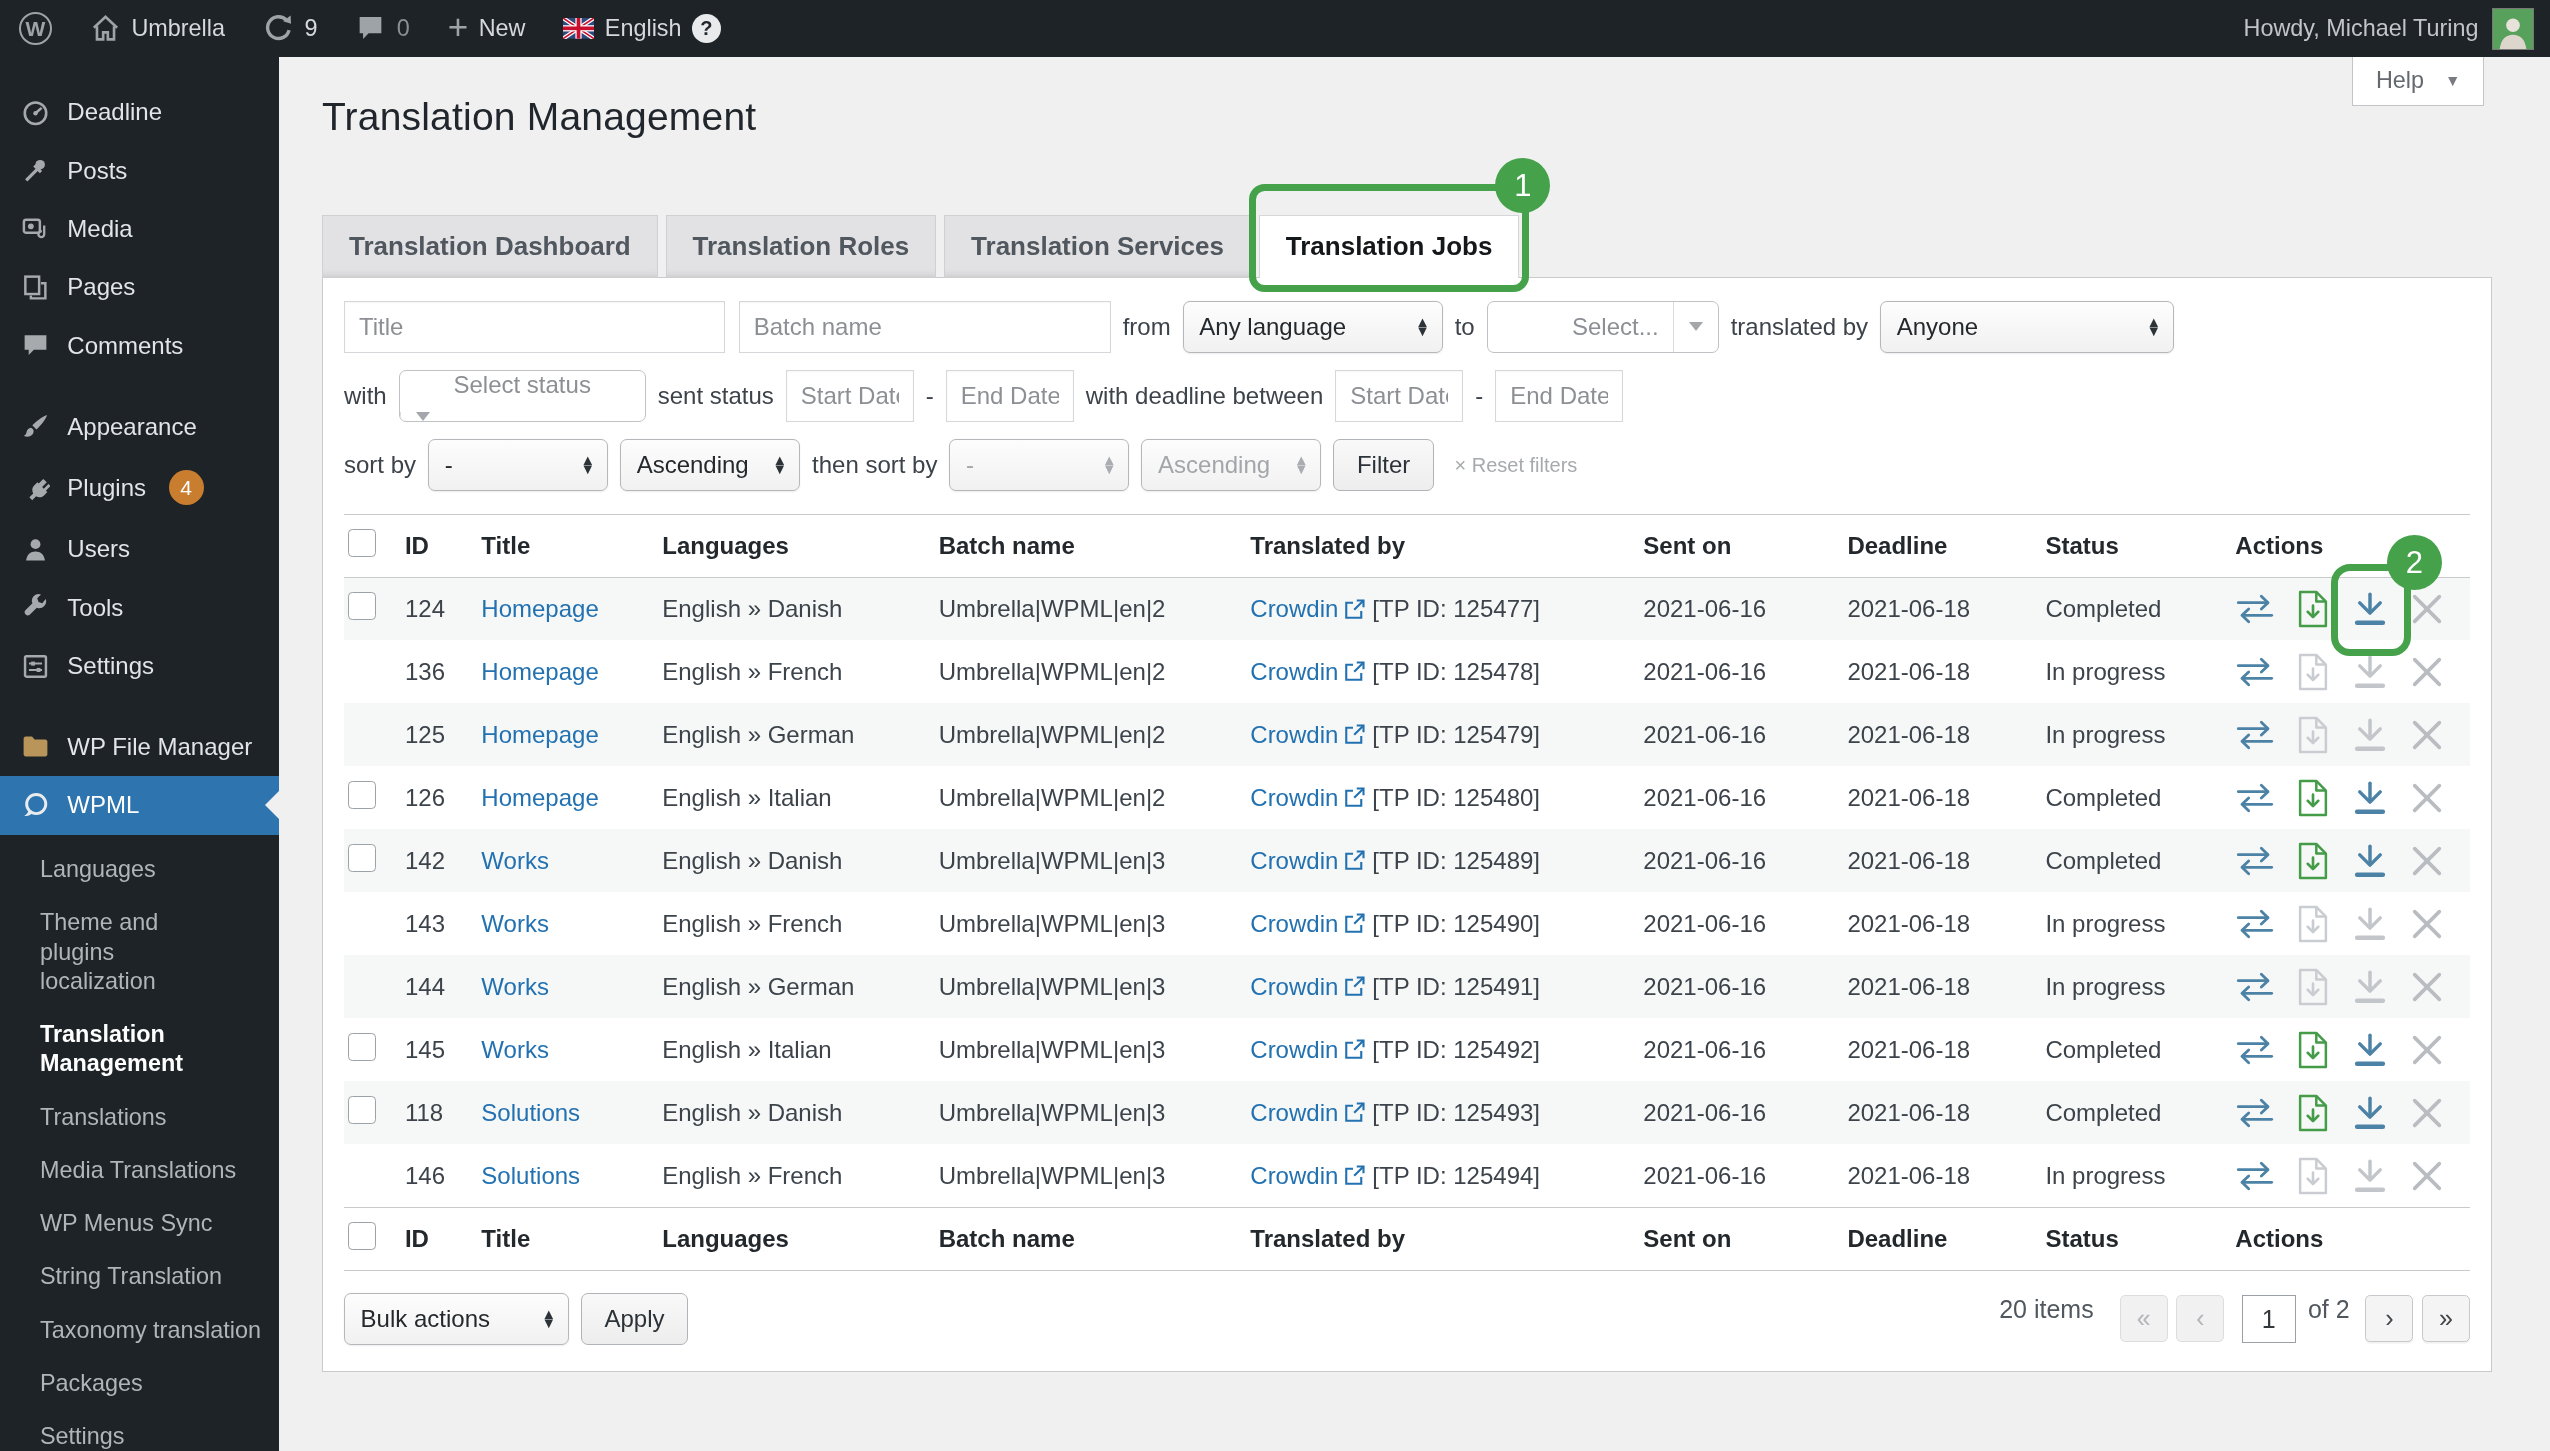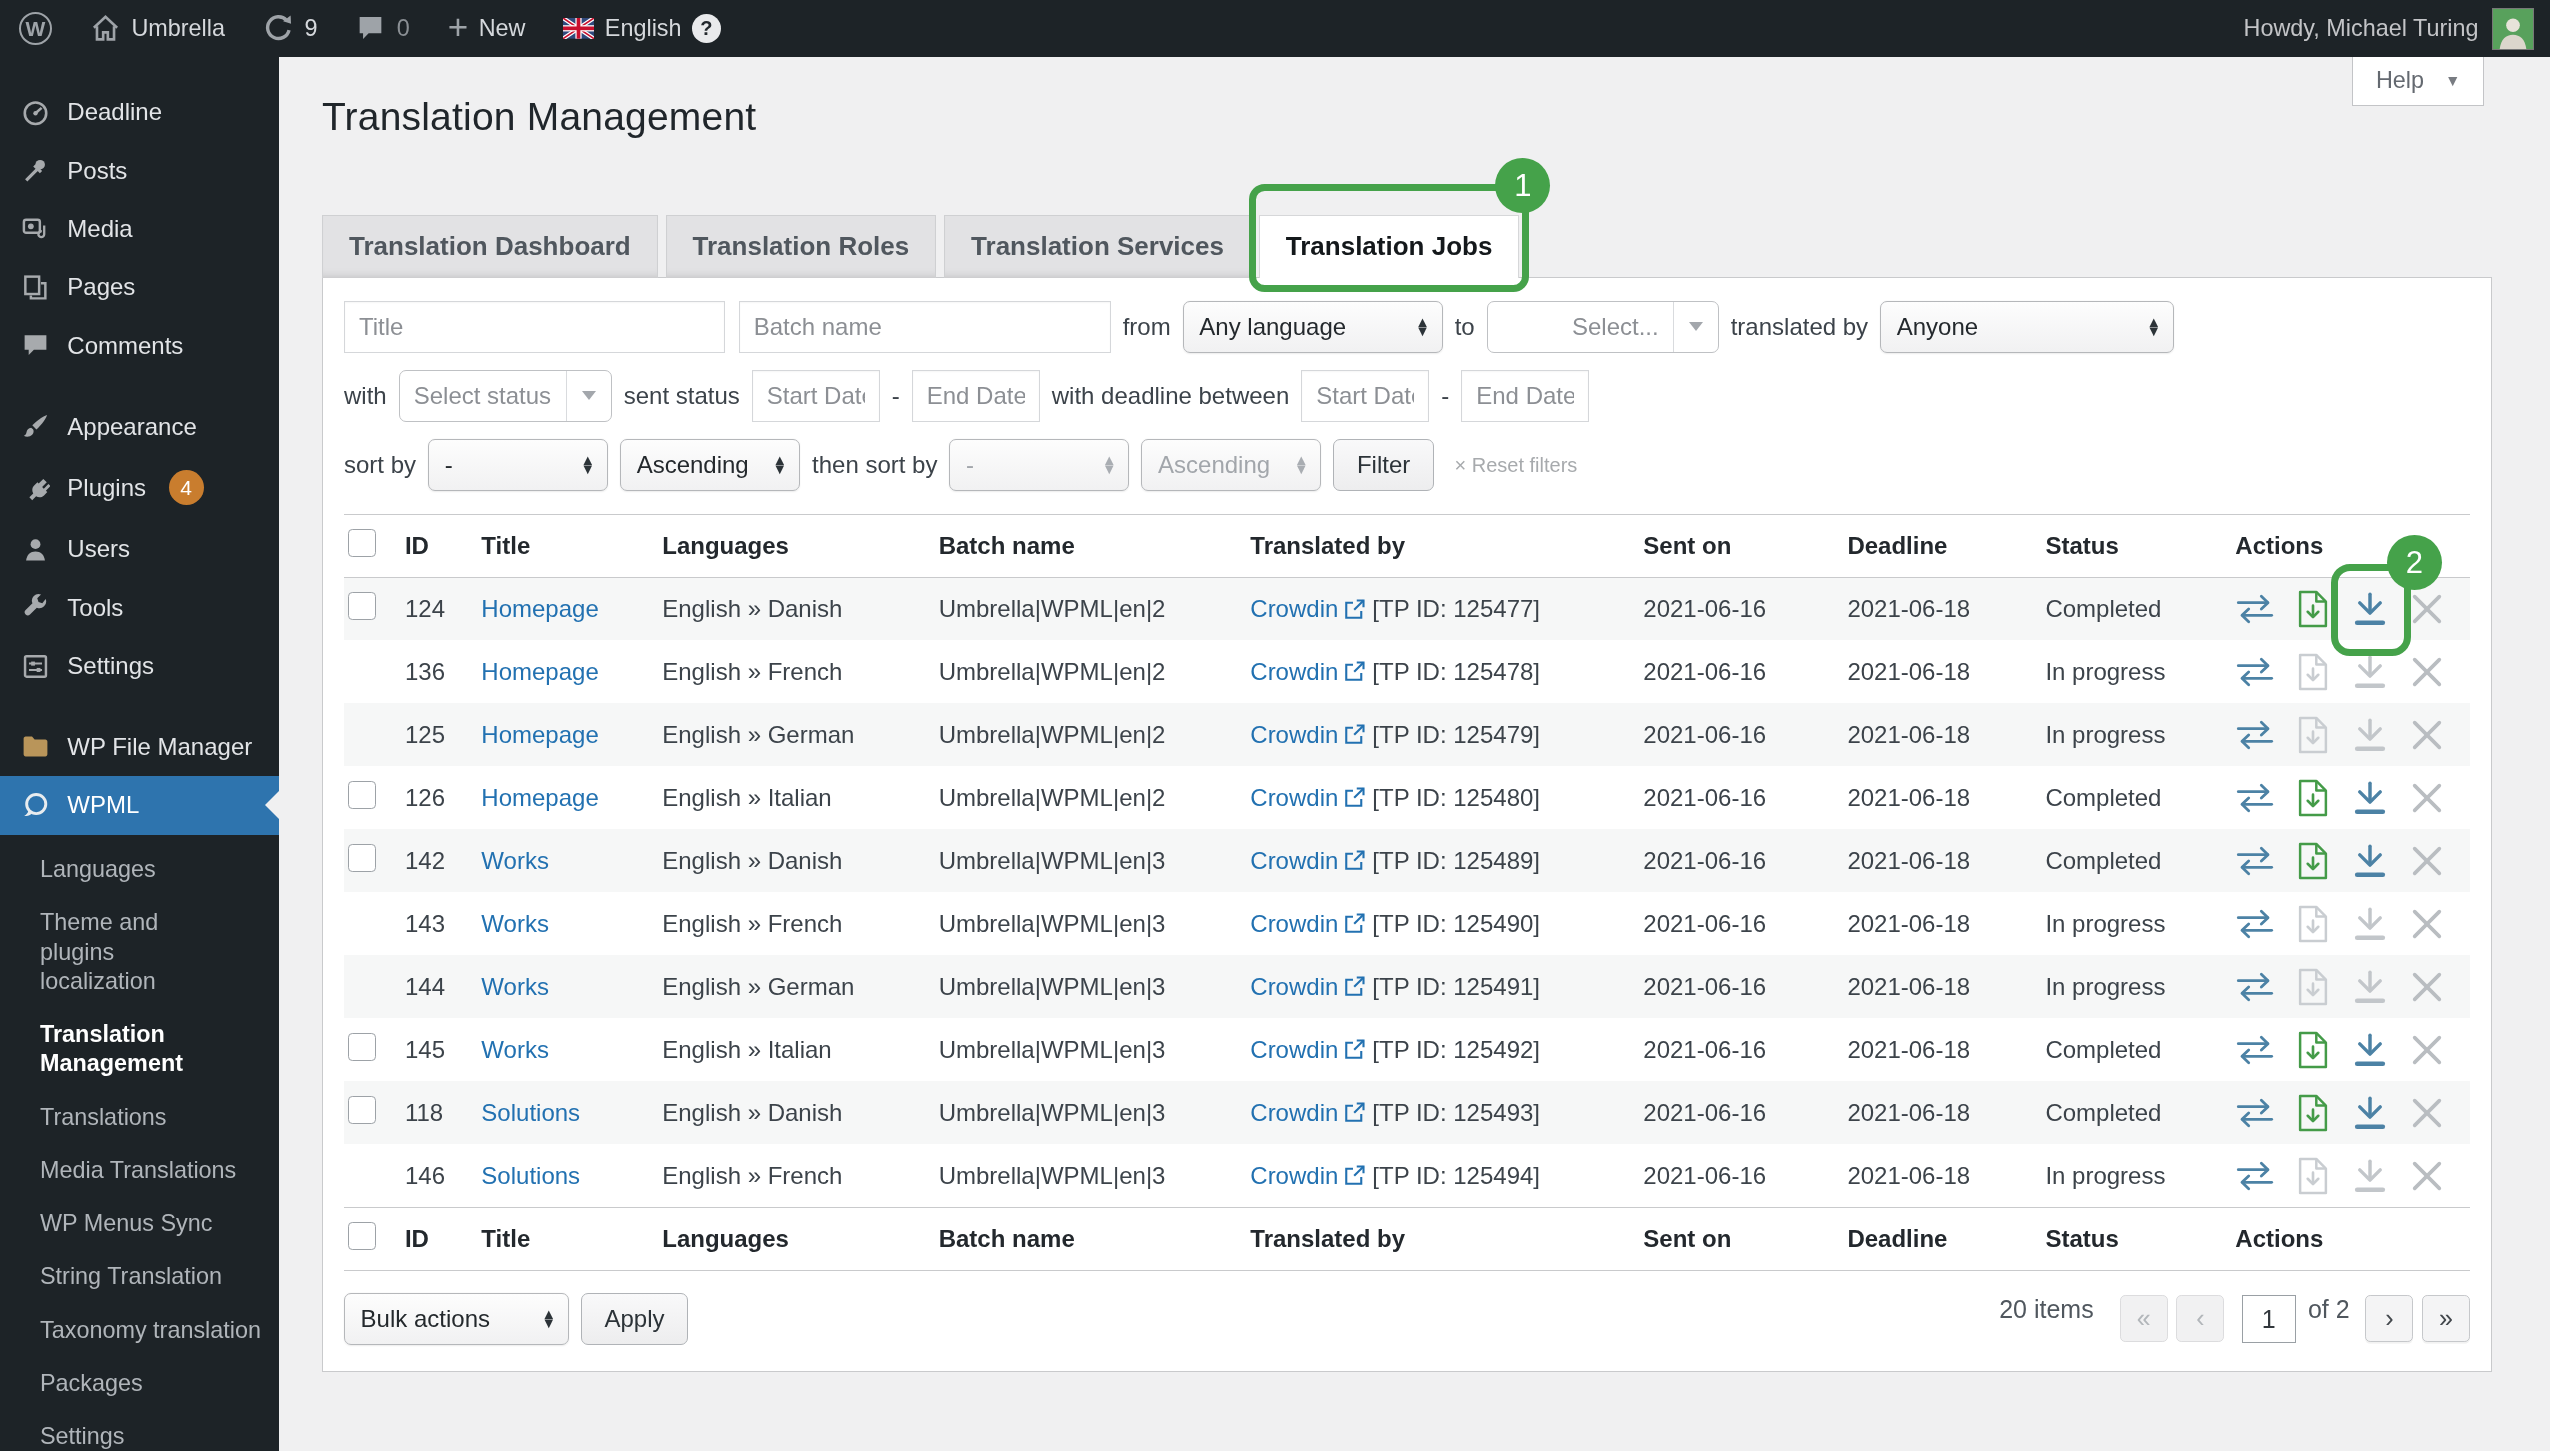--- a/index.html
+++ b/index.html
@@ -73,21 +73,21 @@
   .sel .updown { display:flex; flex-direction:column; line-height:.62; font-size:14.7px; color:#2c3338; margin-left:12px;}
   .sel.disabled { color:#a2a6ab; }
   .sel.disabled .updown { color:#a9adb2; }
   .w-anylang { width:260px; } .w-anyone { width:294px; }
   .select2 { height:52px; border:0.9px solid #bfc1c4; border-radius:7px; background:#fff; display:inline-flex;
     align-items:center; cursor:pointer; font-size:24px; color:#8c8f94; overflow:hidden;}
   .select2 .s2text { padding:0 14px; flex:1; }
   .select2 .s2arrow { width:45px; align-self:stretch; display:flex; align-items:center; justify-content:center;
     border-left:0.9px solid #d9dbde; color:#9ba0a5; }
   .s2caret { width:0; height:0; border-left:7.8px solid transparent; border-right:7.8px solid transparent; border-top:9.5px solid #a3a7ac; }
-  .w-select { width:232px;text-align:right; } .w-status { width:213px; }
+  .w-select { width:232px;text-align:right; } .w-status { width:247px;flex-direction:column; }
   .date-input { width:128px; }
   .sortsel { width:180px; }
   .btn { height:52px; border:0.9px solid #b0b3b7; border-radius:7px; background:linear-gradient(#f9f9fa,#ededee);
     font-size:24px; color:#2c3338; padding:0 22.5px; cursor:pointer; font-family:"Liberation Sans",sans-serif;}
   .reset { color:#a7aaad; font-size:20px; margin-left:8.7px; cursor:pointer; }
   .lbl { white-space:nowrap; }
 
   
   table.jobs { width:100%; border-collapse:collapse; margin-top:22.5px; font-size:24px; }
   table.jobs th { text-align:left; font-weight:bold; color:#23282d; padding:14px 8.7px; font-size:24px;

